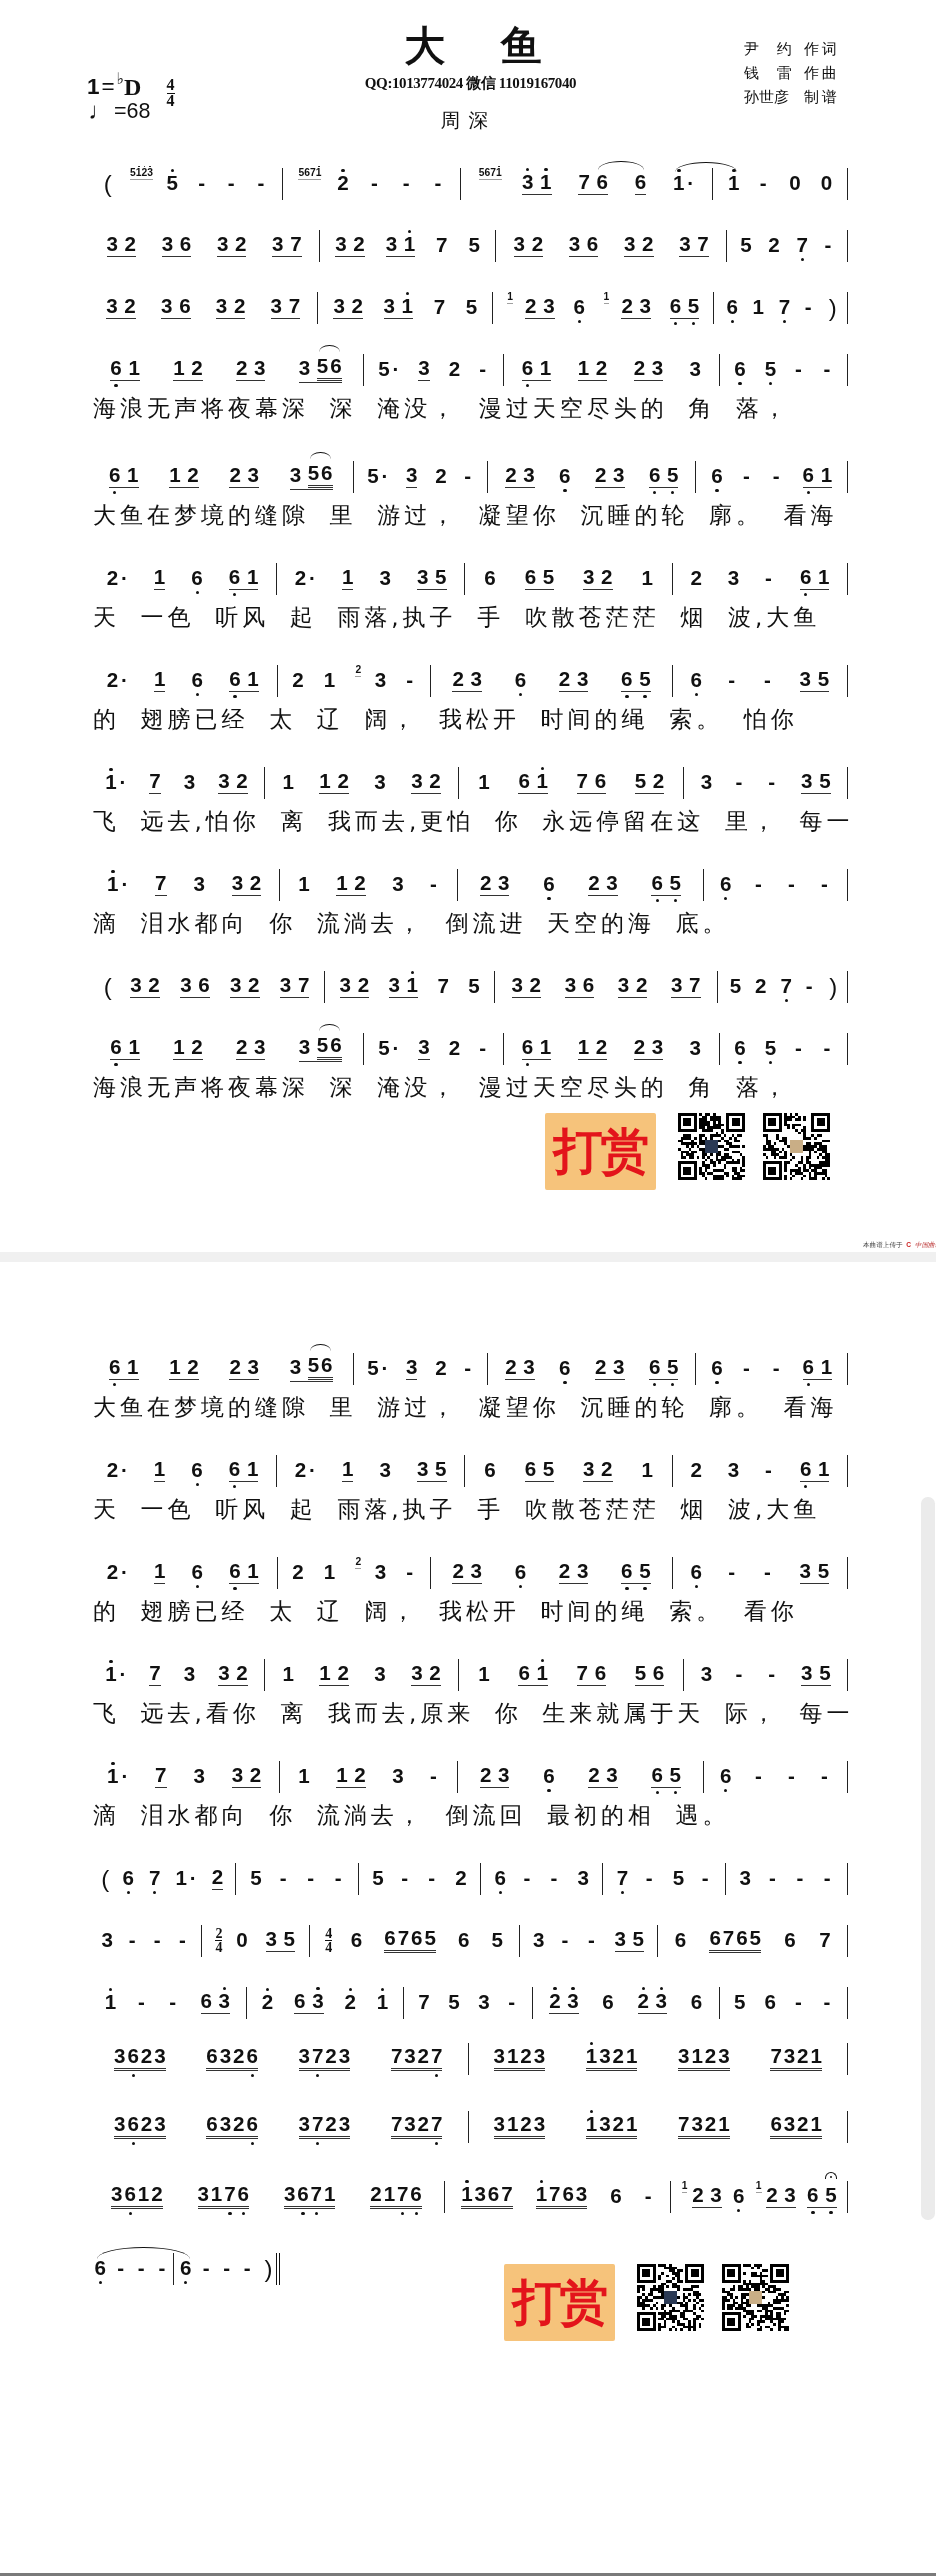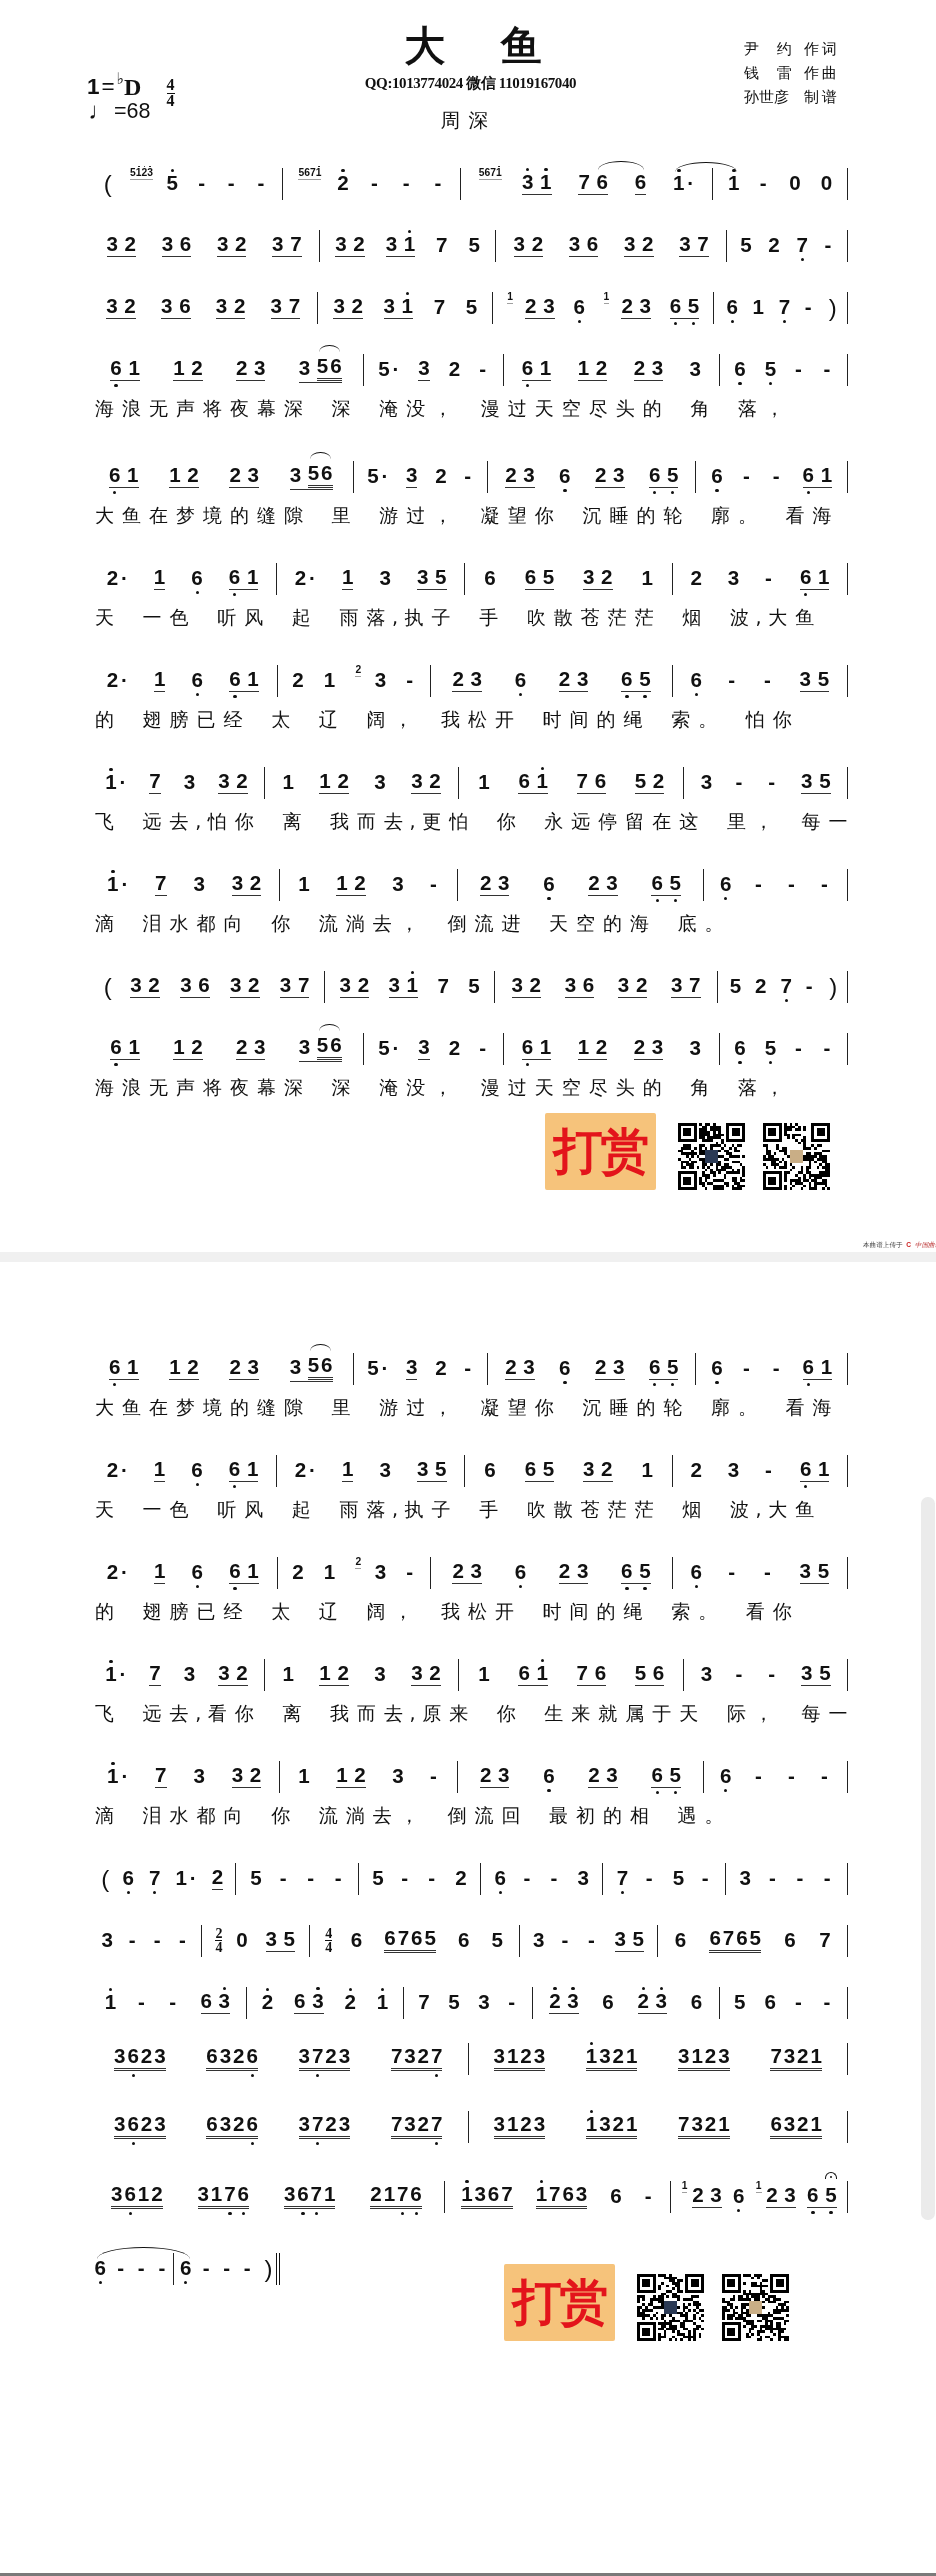--- a/index.html
+++ b/index.html
@@ -49,26 +49,26 @@
 .u2{border-bottom:3.7px double #333;gap:1.9px;}
 .u2 .d{min-width:10.3px;}
 .grace{display:inline-flex;align-self:flex-start;margin-top:0.9px;border-bottom:1.9px solid #a0a0a0;margin-right:-6.6px;}
 .grace .d{font-size:10.3px;line-height:10.3px;height:10.3px;min-width:5.6px;font-weight:bold;}
 .grace .dot-hi{width:1.9px;height:1.9px;margin-left:-0.9px;}
 .tsig{display:inline-flex;flex-direction:column;align-items:center;font-family:"Liberation Serif",serif;font-weight:bold;font-size:14px;line-height:13px;margin-right:-3.7px;}
 .tsig .ts-num{border-bottom:1.4px solid #111;}
 .ferm{position:absolute;left:50%;top:-13px;width:11.2px;height:6.6px;margin-left:-5.6px;border:1.4px solid #111;border-bottom:none;border-radius:6.6px 6.6px 0 0;}
 .ferm::after{content:"";position:absolute;left:3.3px;top:2.8px;width:2.3px;height:2.3px;background:#111;border-radius:50%;}
 .arc{position:absolute;top:-11.2px;border-top:1.4px solid #111;border-radius:50% 50% 0 0 / 100% 100% 0 0;}
-.lyrics{position:absolute;left:91px;top:43px;height:28px;font-size:19px;line-height:28px;white-space:nowrap;font-family:"DejaVu Sans",sans-serif;}
+.lyrics{position:absolute;left:91px;top:43px;height:28px;font-size:23px;line-height:28px;white-space:nowrap;font-family:"DejaVu Sans",sans-serif;}
 .lyr-ch{display:inline-block;width:27px;text-align:center;}
 .lyr-sp{width:20.6px;}
 .lyr-cm{width:11.2px;}
 
-.reward{display:flex;align-items:flex-end;}
+.reward{display:flex;align-items:flex-start;}
 .reward-1{left:545px;top:1113px;}
 .reward-2{left:504px;top:2264px;}
 .reward-box{width:111px;height:77px;display:flex;align-items:center;justify-content:center;font-size:49px;font-weight:bold;letter-spacing:-1.9px;border-radius:1.9px;font-family:"DejaVu Sans",sans-serif;}
 .qr{width:67px;height:67px;shape-rendering:crispEdges;}
 .qr-a{margin-left:21.5px;}
 .qr-b{margin-left:18px;}
 .footer{left:863px;top:1241px;font-size:6.6px;line-height:8.4px;color:#444;white-space:nowrap;}
 .footer .f-logo{color:#c22;font-weight:bold;margin:0 1.9px;}
 .footer .f-site{color:#b33;font-style:italic;}
 .page-sep{left:0;top:1252px;width:937px;height:10.3px;background:#f0f0f0;}

